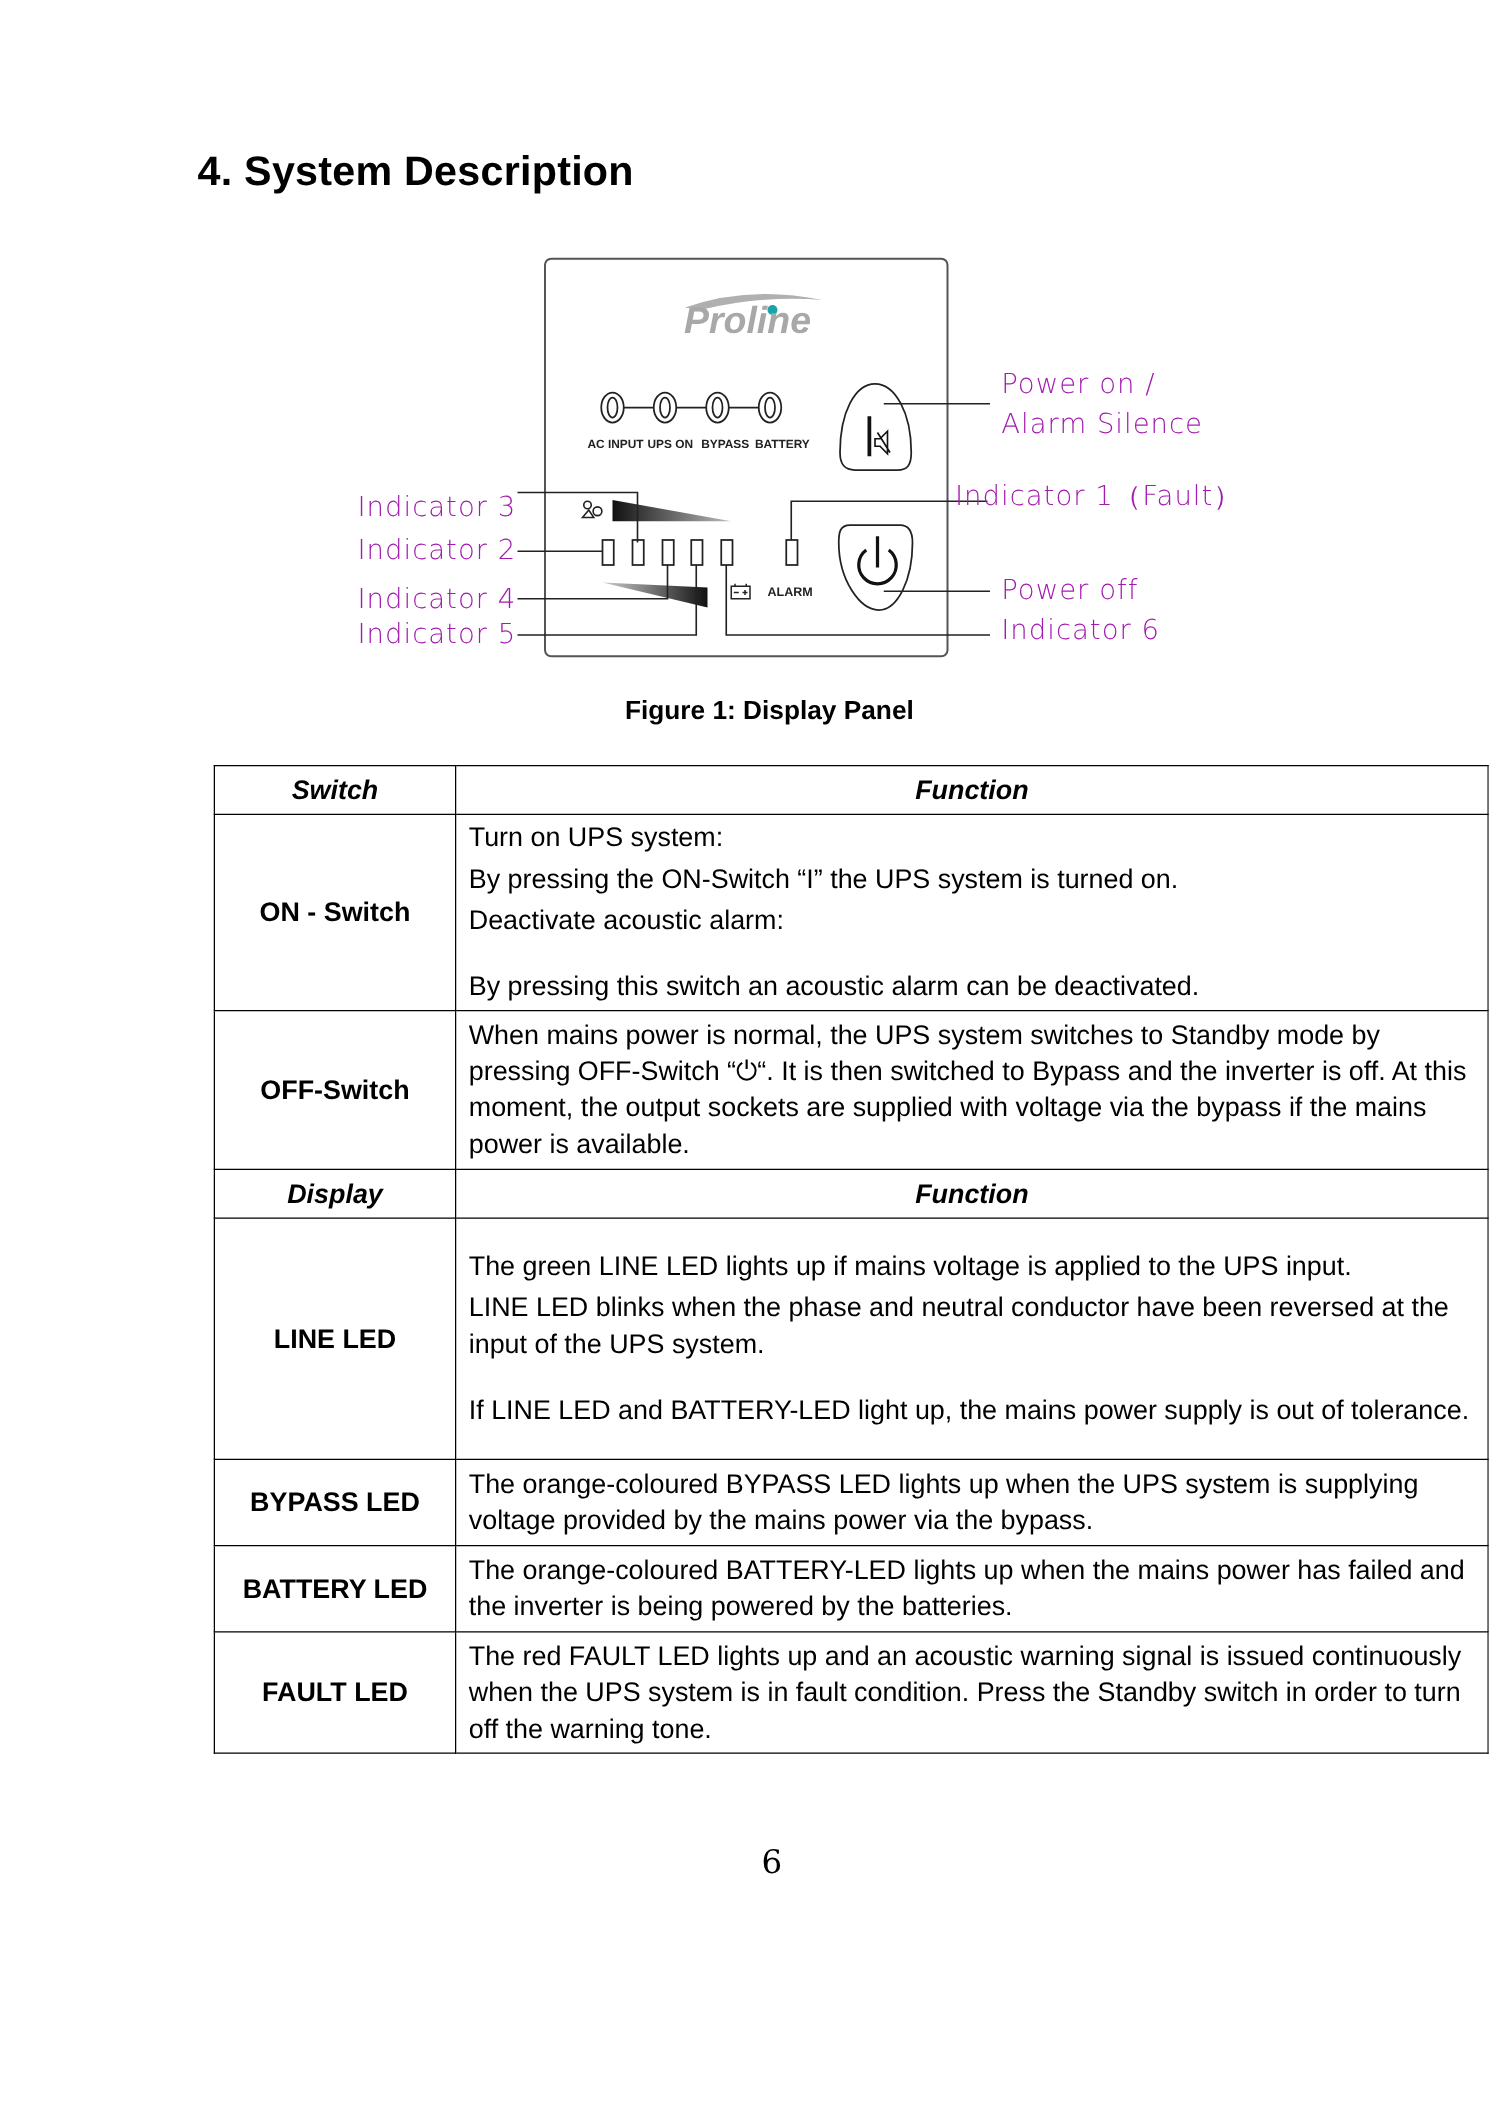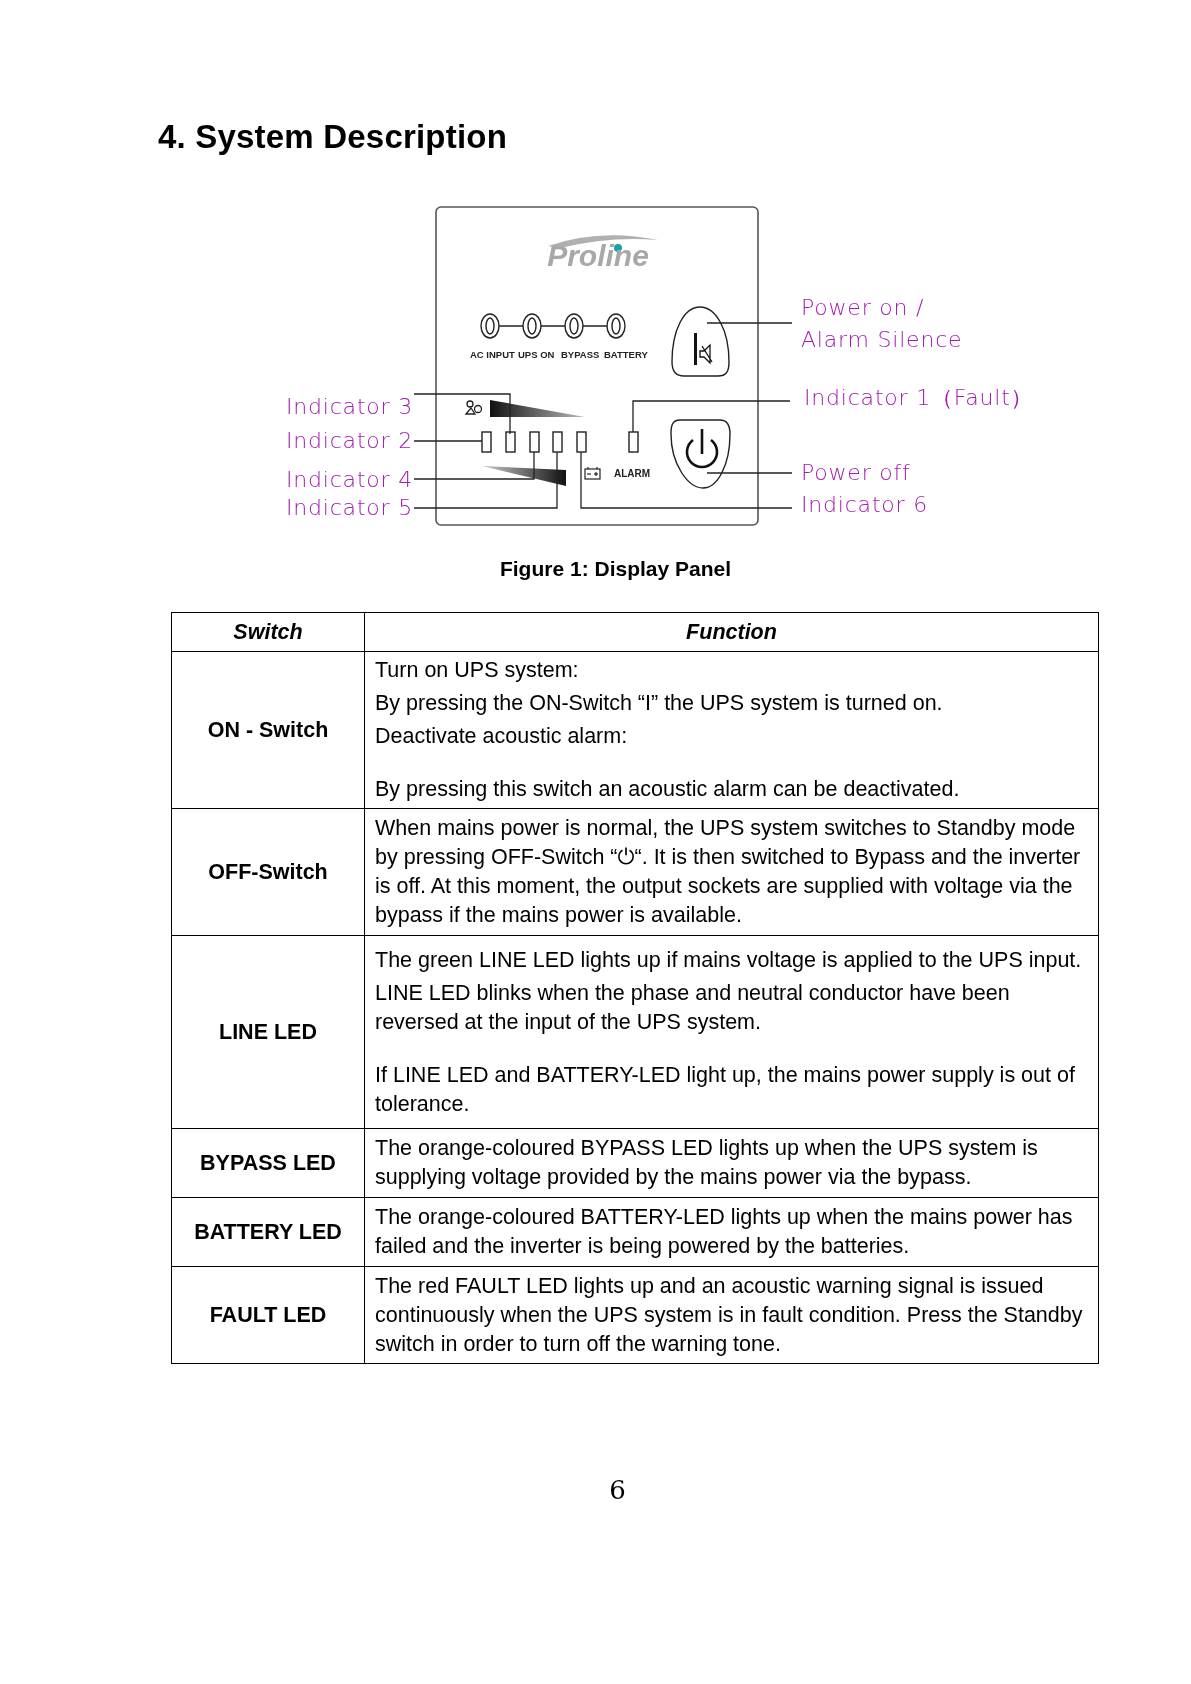--- a/index.html
+++ b/index.html
@@ -2,21 +2,21 @@
 <html><head>
   <meta charset="utf-8">
   <style>
     html, body { margin: 0; padding: 0; background: #ffffff; }
     body { width: 1191px; height: 1684px; position: relative; overflow: hidden; color: #000; font-family: "Liberation Sans", sans-serif; }
     .heading { position: absolute; left: 158px; top: 118px; font-size: 33px; font-weight: bold; margin: 0; letter-spacing: 0.2px; }
     .figure { position: absolute; left: 0; top: 0; width: 1191px; height: 560px; }
     .figure svg { position: absolute; left: 0; top: 0; }
     .callout { position: absolute; font-size: 22px; letter-spacing: 0.8px; white-space: nowrap; line-height: 1; font-family: "DejaVu Sans", sans-serif; font-weight: 300; color: #a21caf; }
     .caption { position: absolute; left: 0; width: 1191px; text-align: center; top: 557px; font-size: 21px; font-weight: bold; margin-left: 20px; }
-    table.spec { position: absolute; left: 171px; top: 612px; width: 928px; border-collapse: collapse; font-size: 21.5px; }
+    table.spec { position: absolute; left: 171px; top: 612px; width: 1020px; border-collapse: collapse; font-size: 21.5px; }
     table.spec td, table.spec th { border: 1.5px solid #000; vertical-align: middle; }
     table.spec th { font-style: italic; font-weight: bold; text-align: center; height: 38px; padding: 0; }
     table.spec td.key { width: 180px; font-weight: bold; text-align: center; padding: 4px 6px; line-height: 30px; }
     table.spec td.val { padding: 4px 10px 4px 10px; line-height: 29px; }
     table.spec td.val.spaced p { margin: 0 0 4px 0; }
     table.spec td.val.spaced p:last-child { margin-bottom: 0; margin-top: 24px; }
     table.spec td.val p { margin: 0; }
     .pagenum { position: absolute; left: 0; width: 1191px; text-align: center; top: 1475px; font-size: 26px; font-family: "DejaVu Serif", serif; font-weight: 200; margin-left: 22px; }
     .lbl { font-family: "Liberation Sans", sans-serif; font-weight: bold; }
   </style>
@@ -117,21 +117,21 @@
       <polyline points="792,508 581,508 581,452"></polyline>
     </g>
   </svg>
 
   <div class="callout" style="left:286px; top:396px;">Indicator 3</div>
   <div class="callout" style="left:286px; top:430px;">Indicator 2</div>
   <div class="callout" style="left:286px; top:469px;">Indicator 4</div>
   <div class="callout" style="left:286px; top:497px;">Indicator 5</div>
   <div class="callout" style="left:801px; top:297px;">Power on /</div>
   <div class="callout" style="left:801px; top:329px;">Alarm Silence</div>
-  <div class="callout" style="left:804px; top:387px;">Indicator 1（Fault）</div>
+  <div class="callout" style="left:764px; top:387px;">Indicator 1（Fault）</div>
   <div class="callout" style="left:801px; top:462px;">Power off</div>
   <div class="callout" style="left:801px; top:494px;">Indicator 6</div>
 </div>
 
 <div class="caption">Figure 1: Display Panel</div>
 
 <table class="spec">
   <tbody>
       <tr>
     <th class="lbl">Switch</th>
@@ -142,20 +142,24 @@
     <td class="val spaced" style="height:126px;">
       <p>Turn on UPS system:</p>
       <p>By pressing the ON-Switch “I” the UPS system is turned on.</p>
       <p>Deactivate acoustic alarm:</p>
       <p>By pressing this switch an acoustic alarm can be deactivated.</p>
     </td>
   </tr>
   <tr>
     <td class="key">OFF-Switch</td>
     <td class="val" style="height:118px;">When mains power is normal, the UPS system switches to Standby mode by pressing OFF-Switch “⏻“. It is then switched to Bypass and the inverter is off. At this moment, the output sockets are supplied with voltage via the bypass if the mains power is available.</td>
+  </tr>
+  <tr>
+    <th class="lbl">Display</th>
+    <th class="lbl">Function</th>
   </tr>
   <tr>
     <td class="key">LINE LED</td>
     <td class="val spaced" style="height:184px;">
       <p>The green LINE LED lights up if mains voltage is applied to the UPS input.</p>
       <p>LINE LED blinks when the phase and neutral conductor have been reversed at the input of the UPS system.</p>
       <p>If LINE LED and BATTERY-LED light up, the mains power supply is out of tolerance.</p>
     </td>
   </tr>
   <tr>

